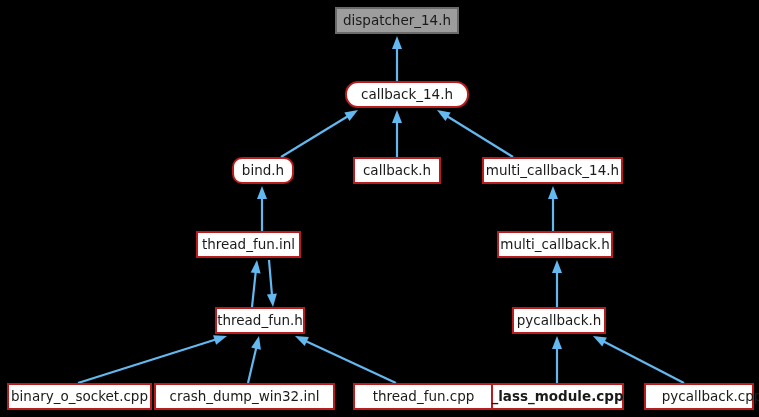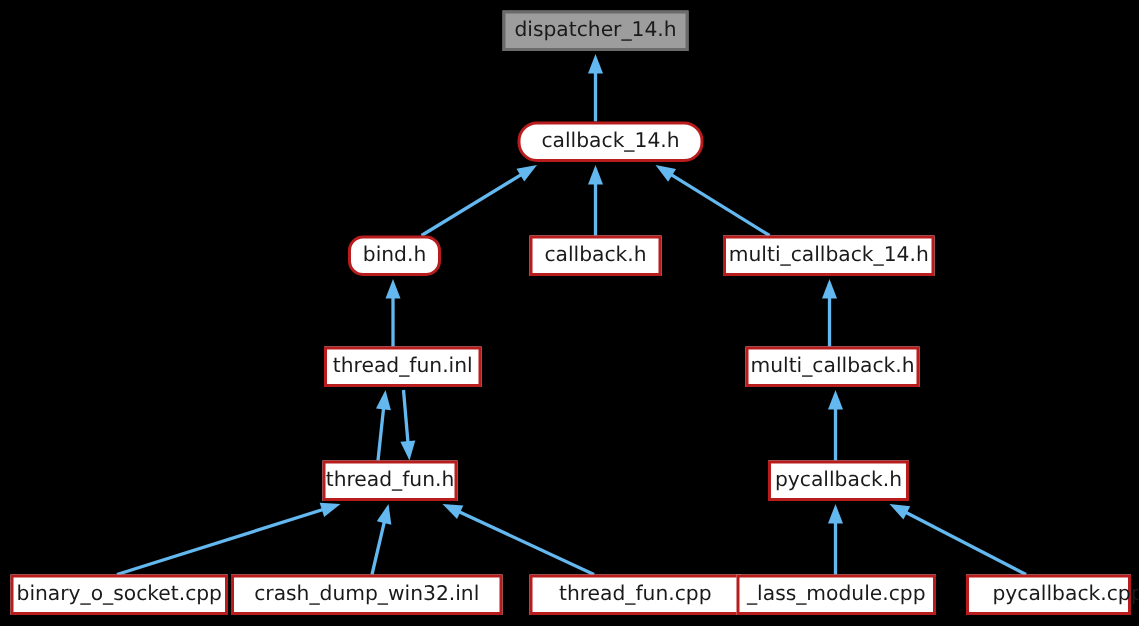--- a/index.html
+++ b/index.html
@@ -120,41 +120,41 @@
       </div>
       <div class="node" style="left: 232px; top: 157px; width: 62px; border-radius: 10px;">
         <span class="node-label">bind.h</span>
       </div>
       <div class="node" style="left: 353px; top: 157px; width: 88px;">
         <span class="node-label">callback.h</span>
       </div>
       <div class="node" style="left: 482px; top: 157px; width: 141px;">
         <span class="node-label">multi_callback_14.h</span>
       </div>
-      <div class="node" style="left: 216px; top: 231px; width: 105px; justify-content: center;">
+      <div class="node" style="left: 196px; top: 231px; width: 105px; justify-content: center;">
         <span class="node-label">thread_fun.inl</span>
       </div>
       <div class="node" style="left: 497px; top: 231px; width: 116px;">
         <span class="node-label">multi_callback.h</span>
       </div>
       <div class="node" style="left: 215px; top: 307px; width: 90px;">
         <span class="node-label">thread_fun.h</span>
       </div>
       <div class="node" style="left: 512px; top: 307px; width: 94px;">
         <span class="node-label">pycallback.h</span>
       </div>
       <div class="node" style="left: 7px; top: 383px; width: 145px;">
         <span class="node-label">binary_o_socket.cpp</span>
       </div>
       <div class="node" style="left: 154px; top: 383px; width: 181px; text-align: center;">
         <span class="node-label">crash_dump_win32.inl</span>
       </div>
       <div class="node" style="left: 353px; top: 383px; width: 141px; text-align: center;">
         <span class="node-label">thread_fun.cpp</span>
       </div>
-      <div class="node" style="left: 491px; top: 383px; width: 133px;">
+      <div class="node" style="left: 491px; top: 383px; width: 133px; font-weight: bold;">
         <span class="node-label">_lass_module.cpp</span>
       </div>
       <div class="node" style="left: 644px; top: 383px; width: 110px; padding-left: 26px;">
         <span class="node-label">pycallback.cpp</span>
       </div>
     </div>
 </div>
 
 </body></html>

